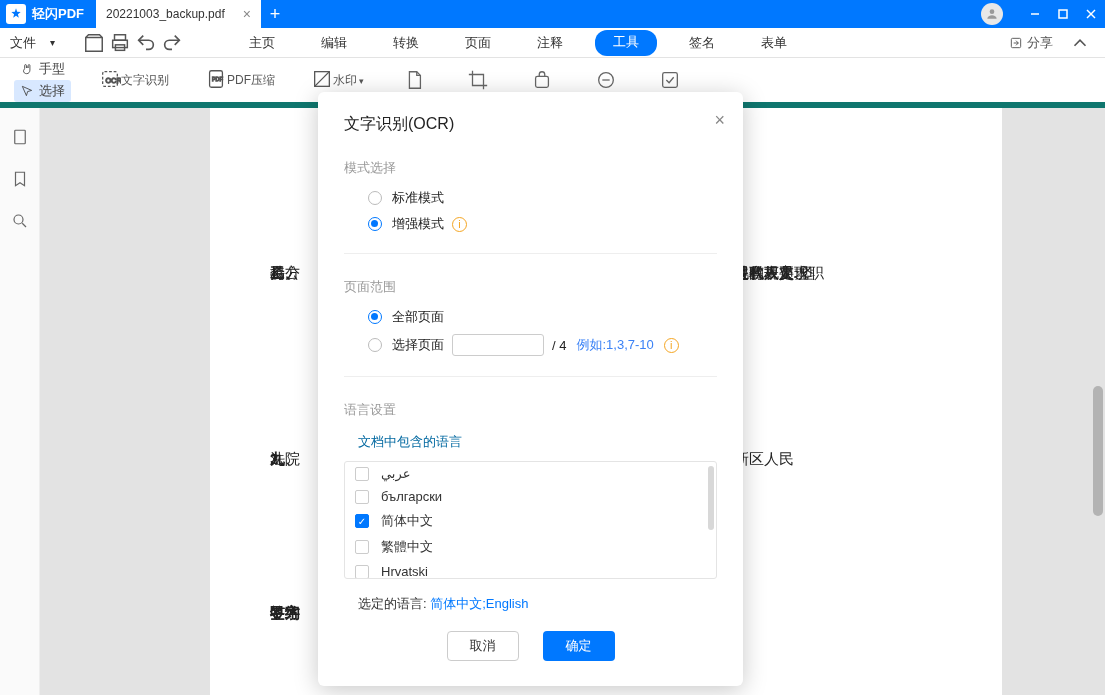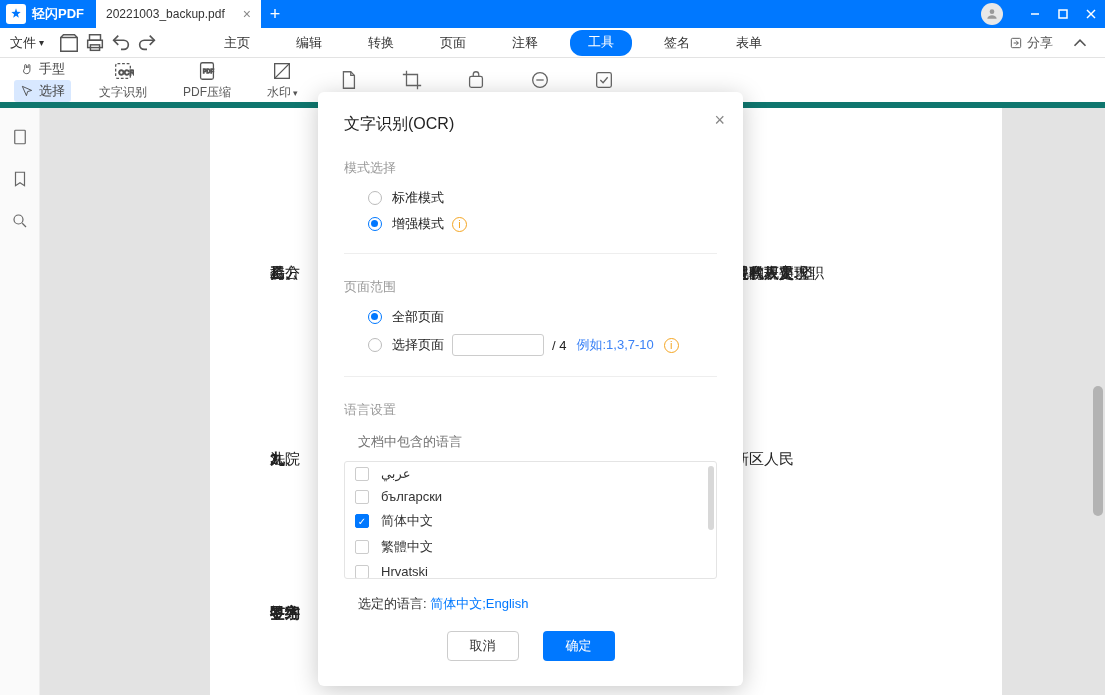--- a/index.html
+++ b/index.html
@@ -9,35 +9,35 @@
   .logo svg{width:14px;height:14px;fill:#0078ff;}
   .app-title{margin-left:6px;font-size:13px;font-weight:600;}
   .tab{height:28px;background:#fff;color:#333;display:flex;align-items:center;padding:0 10px;margin-left:12px;font-size:12px;}
   .tab-close{margin-left:18px;color:#888;font-size:14px;}
   .tab-add{width:28px;height:28px;display:flex;align-items:center;justify-content:center;color:#fff;font-size:18px;}
   .titlebar-spacer{flex:1;}
   .avatar{width:22px;height:22px;border-radius:50%;background:#e8e8e8;display:flex;align-items:center;justify-content:center;margin-right:18px;}
   .avatar svg{width:14px;height:14px;fill:#9a9a9a;}
   .winbtn{width:28px;height:28px;display:flex;align-items:center;justify-content:center;color:#fff;}
   .menubar{height:30px;border-bottom:1px solid #e3e3e3;display:flex;align-items:center;padding:0 10px;}
-  .menu-file{display:flex;align-items:center;margin-right:14px;color:#333;font-size:13px;}
+  .menu-file{display:flex;align-items:center;margin-right:28px;color:#333;font-size:13px;gap:11px;}
   .menu-file .chev{font-size:10px;margin-left:3px;}
   .menu-icon{width:22px;height:22px;display:flex;align-items:center;justify-content:center;color:#555;margin-right:4px;}
   .menu-tabs{display:flex;margin-left:48px;justify-content:center;}
   .menu-tab{padding:4px 14px;margin-right:18px;font-size:13px;color:#333;}
   .menu-tab.active{background:#0078ff;color:#fff;border-radius:12px;padding:3px 18px;}
   .menubar-right{margin-left:auto;display:flex;align-items:center;}
   .share{display:flex;align-items:center;color:#555;margin-right:16px;}
   .share svg{width:14px;height:14px;margin-right:4px;}
   .toolbar{height:50px;border-bottom:6px solid #0f766e;display:flex;align-items:center;padding:0 14px;}
   .tool-group{display:flex;flex-direction:column;align-items:flex-start;margin-right:10px;}
   .tool-row{display:flex;align-items:center;padding:2px 6px;color:#444;}
   .tool-row.active{background:#d8e8ff;border-radius:3px;}
   .tool-row svg{width:14px;height:14px;margin-right:5px;}
-  .tool-big{display:flex;flex-direction:column;align-items:center;margin:0 18px;color:#555;font-size:12px;}
+  .tool-big{display:flex;flex-direction:row;align-items:center;margin:0 18px;color:#555;font-size:12px;}
   .tool-big svg{width:22px;height:22px;margin-bottom:2px;}
   .tool-big .chev{font-size:9px;margin-left:2px;}
   .icon-only{width:48px;display:flex;justify-content:center;margin:0 8px;}
   .icon-only svg{width:22px;height:22px;stroke:#666;fill:none;}
   .workspace{position:absolute;top:108px;left:0;right:0;bottom:0;display:flex;}
   .sidebar{width:40px;background:#fafafa;border-right:1px solid #eee;display:flex;flex-direction:column;align-items:center;padding-top:20px;}
   .sidebar svg{width:18px;height:18px;stroke:#666;fill:none;margin-bottom:24px;}
   .canvas{flex:1;background:#e3e3e3;overflow:hidden;position:relative;}
   .doc-page{position:absolute;background:#fff;left:170px;top:0;width:792px;height:620px;padding:40px 30px;font-size:15px;line-height:2;color:#222;}
   .doc-page p{margin:0;}
@@ -52,21 +52,21 @@
   .section-label{color:#999;font-size:13px;margin-top:24px;}
   .radio-col{margin:12px 0 0 24px;}
   .radio-row{display:flex;align-items:center;margin:8px 0;font-size:13px;color:#222;}
   .radio{width:14px;height:14px;border:1.5px solid #bbb;color:#0078ff;border-radius:50%;margin-right:10px;position:relative;}
   .radio.checked{border-color:#0078ff;}
   .radio.checked::after{content:"";position:absolute;width:7px;height:7px;background:#0078ff;border-radius:50%;left:2px;top:2px;}
   .info-badge{width:15px;height:15px;border:1.5px solid #f5a623;border-radius:50%;color:#f5a623;font-size:11px;display:inline-flex;align-items:center;justify-content:center;margin-left:8px;}
   .range-input{width:92px;height:22px;border:1px solid #ccc;border-radius:3px;margin:0 8px;}
   .hint{color:#3b82f6;font-size:13px;margin-left:10px;}
   .hr{border:none;border-top:1px solid #eee;margin:20px 0 0;}
-  .lang-label{font-size:13px;color:#737373;margin:14px 0 10px 14px;}
+  .lang-label{font-size:13px;color:#0369a1;margin:14px 0 10px 14px;}
   .lang-list{border:1px solid #e4e4e4;border-radius:3px;height:118px;overflow:hidden;position:relative;}
   .lang-item{display:flex;align-items:center;padding:4px 10px;font-size:13px;color:#333;}
   .lang-item:last-child{color:#888;}
   .chk{width:14px;height:14px;border:1px solid #ccc;border-radius:2px;margin-right:12px;display:flex;align-items:center;justify-content:center;}
   .chk.checked{background:#0078ff;border-color:#0078ff;color:#fff;}
   .chk.checked::after{content:"✓";font-size:10px;}
   .lang-scroll{position:absolute;right:2px;top:4px;width:6px;height:64px;background:#d8d8d8;border-radius:3px;}
   .selected-line{margin:16px 0 0 14px;font-size:13px;}
   .selected-line .val{color:#0078ff;}
   .modal-actions{display:flex;justify-content:center;gap:24px;margin-top:18px;}

